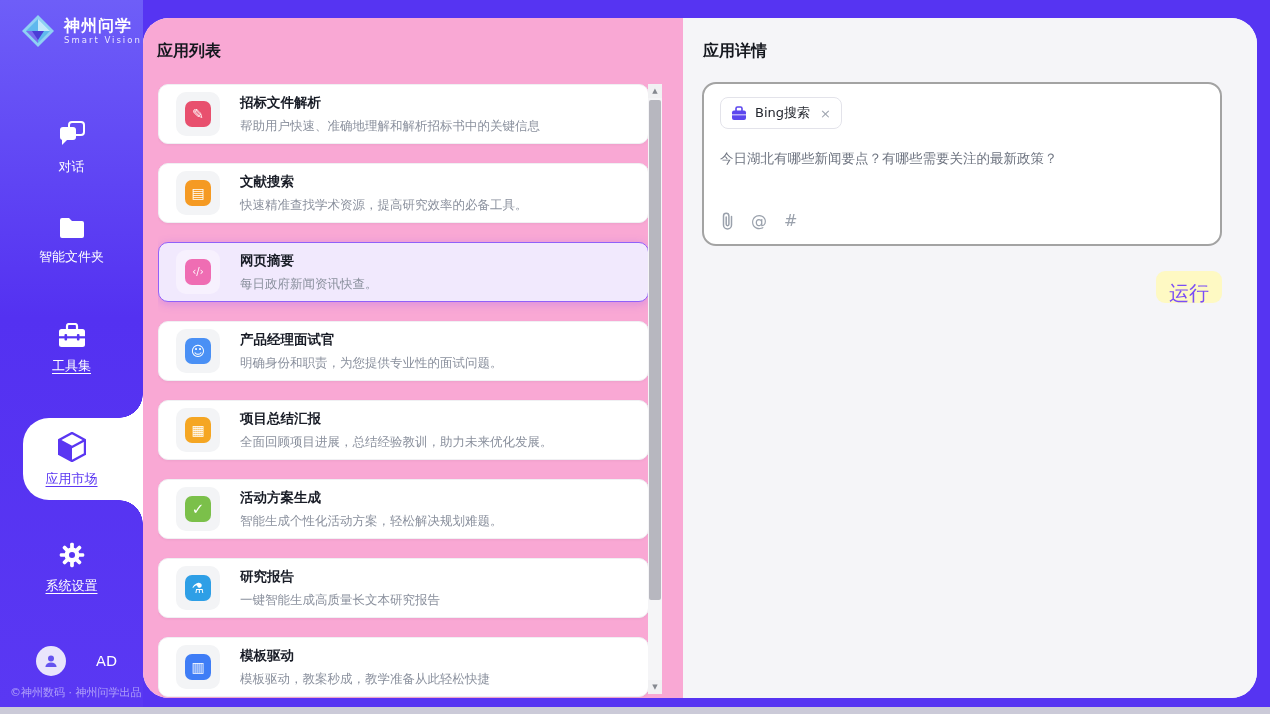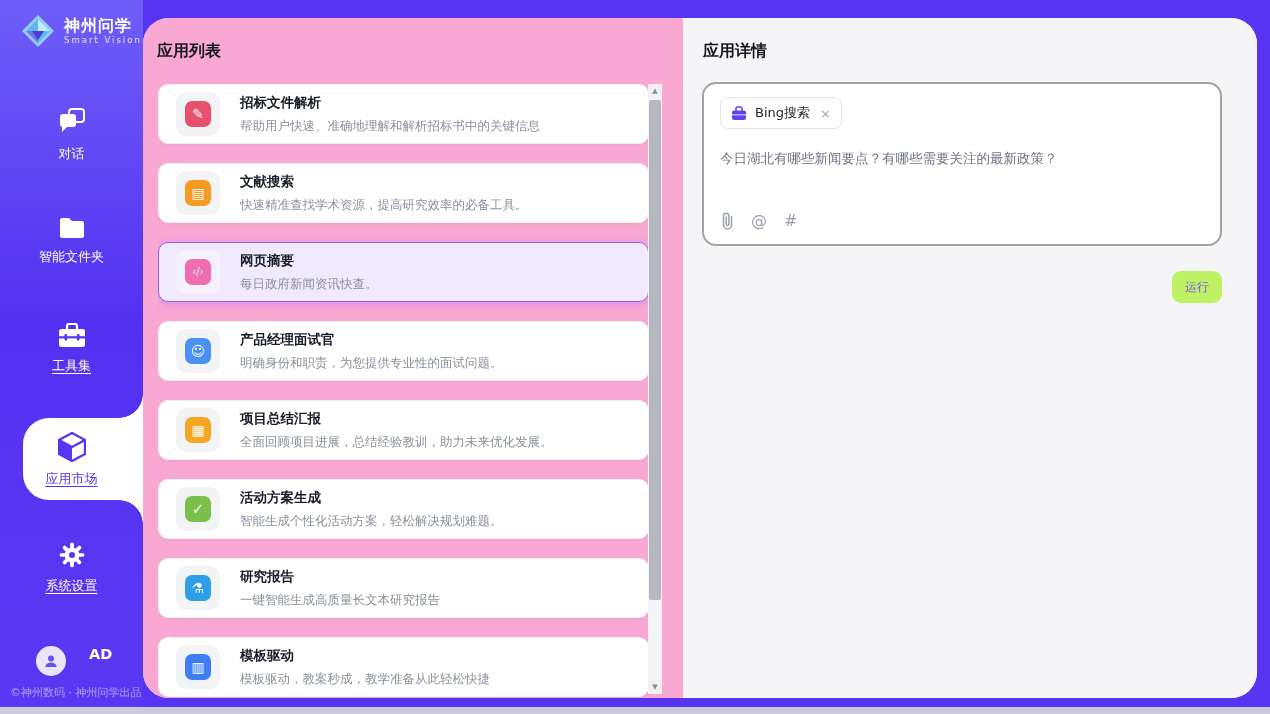--- a/index.html
+++ b/index.html
@@ -16,31 +16,31 @@
   }
   .logo-row{position:absolute;top:13px;left:20px;display:flex;align-items:center;gap:8px;}
   .logo-text .cn{color:#fff;font-size:16px;font-weight:bold;letter-spacing:1px;line-height:19px;}
   .logo-text .en{color:#e9e6ff;font-size:8.5px;letter-spacing:2px;line-height:11px;}
   .nav-item{
     position:absolute;left:0;width:143px;display:flex;flex-direction:column;
     align-items:center;gap:8px;color:#fff;font-size:13px;cursor:pointer;
   }
   .nav-item .nav-label{color:#fff;}
   .nav-label.underline{text-decoration:underline;text-underline-offset:3px;}
-  .nav-chat{top:107px;gap:12px;} .nav-folder{top:216px;} .nav-tools{top:323px;}
+  .nav-chat{top:120px;gap:12px;} .nav-folder{top:216px;} .nav-tools{top:323px;}
   .nav-market{top:432px;} .nav-settings{top:541px;}
   .nav-market .nav-label{color:#5a36f2;}
   .bump{
     position:absolute;left:23px;top:418px;width:120px;height:82px;
     background:#fff;border-radius:26px 0 0 26px;
   }
   .bump::before,.bump::after{content:"";position:absolute;right:0;width:24px;height:24px;}
   .bump::before{top:-24px;background:radial-gradient(circle 24px at 0 0,transparent 23.5px,#fff 24px);}
   .bump::after{bottom:-24px;background:radial-gradient(circle 24px at 0 100%,transparent 23.5px,#fff 24px);}
-  .user-row{position:absolute;left:36px;bottom:31px;display:flex;align-items:flex-start;gap:23px;font-weight:bold;}
+  .user-row{position:absolute;left:36px;bottom:31px;display:flex;align-items:center;gap:30px;}
   .avatar{width:30px;height:30px;border-radius:50%;background:#e9e5fc;display:flex;align-items:center;justify-content:center;}
   .user-initials{color:#fff;font-size:14.5px;}
   .sidebar-footer{position:absolute;left:10px;bottom:7px;font-size:11px;color:rgba(255,255,255,.5);white-space:nowrap;margin-top:28px;}
   
   .content{
     position:absolute;left:143px;top:18px;width:1114px;height:680px;
     border-radius:26px;overflow:hidden;display:flex;background:#fff;
   }
   .pane-title{position:absolute;top:23px;left:14px;font-size:16px;font-weight:bold;color:#15181f;}
   
@@ -75,22 +75,22 @@
     display:inline-flex;align-items:center;gap:8px;border:1px solid #e3e3ea;border-radius:8px;
     padding:6px 10px;background:#fff;cursor:default;
   }
   .tool-tag .tag-label{font-size:13px;color:#23262e;}
   .tag-close{font-size:13px;color:#a0a6b1;cursor:pointer;margin-left:2px;}
   .query-text{margin-top:19px;font-size:13.5px;color:#6e7480;line-height:1.5;}
   .attach-row{position:absolute;left:17px;bottom:13px;display:flex;align-items:center;gap:17px;color:#9aa1ac;}
   .attach-row .txt-ic{font-size:16px;line-height:1;cursor:pointer;}
   .run-row{position:absolute;top:253px;right:35px;}
   .run-button{
-    min-width:50px;height:32px;padding:2px 13px;border:none;border-radius:9px;
-    background:#bef264;color:#7a4df7;font-size:12px;cursor:pointer;
+    min-width:50px;height:32px;padding:9px 13px;border:none;border-radius:9px;
+    background:#fef9c3;color:#7a4df7;font-size:20px;cursor:pointer;
     font-family:inherit;
   }
   
   .bottom-strip{position:absolute;left:0;right:0;bottom:0;height:7px;background:#cbcad8;}
   svg{display:block;}
 </style>
 </head>
 <body>
 
 <div class="sidebar">

